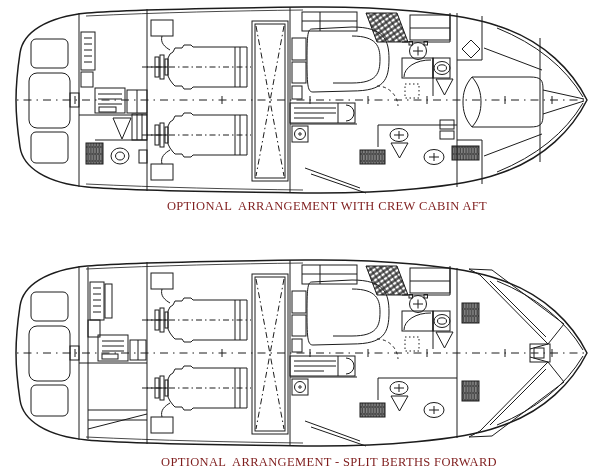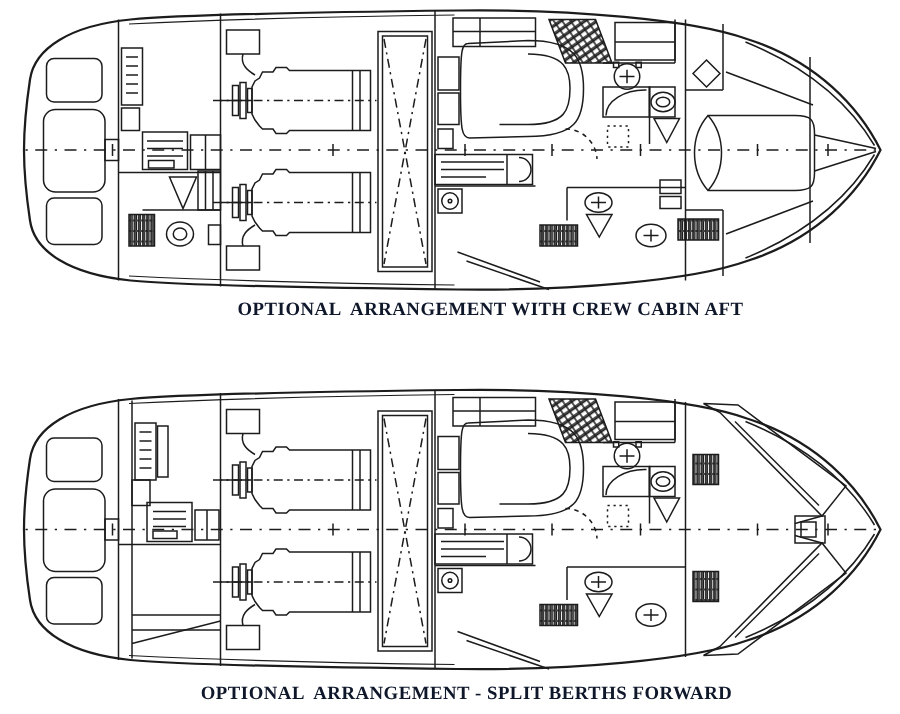--- a/index.html
+++ b/index.html
@@ -9,22 +9,22 @@
   #art{position:absolute;left:0;top:0;}
   #art *{stroke:#1c1c1c;fill:none;stroke-width:1;stroke-linejoin:miter;stroke-linecap:butt;}
   #art .thick{stroke-width:1.5;}
   #art .cl{stroke-dasharray:6 3 1.5 3;}
   #art .cl2{stroke-dasharray:1.5 5 8 5;}
   #art .dash{stroke-dasharray:3 3;}
   #art .dot{stroke-dasharray:1.5 2.5;}
   #art .comb{fill:url(#combP);}
   #art .diag{fill:url(#diagP);}
   #art .thin{stroke-width:.8;}
-  .caption{position:absolute;transform:translateX(-50%);color:#0f172a;
-           font-weight:bold;font-size:12.5px;letter-spacing:.35px;white-space:pre;}
+  .caption{position:absolute;transform:translateX(-50%);color:#7f1d1d;
+           font-weight:normal;font-size:12.5px;letter-spacing:.35px;white-space:pre;}
 </style>
 </head>
 <body>
 
 <div id="stage">
 
 <svg id="art" width="600" height="476" viewBox="0 0 600 476">
   <defs>
     <pattern id="combP" width="2.8" height="7" patternUnits="userSpaceOnUse">
       <rect width="2.8" height="7" fill="#ffffff" stroke="none"></rect>
@@ -216,15 +216,15 @@
       <line x1="490" y1="172" x2="546" y2="116"></line>
       <rect x="530" y="91" width="20" height="18"></rect>
       <rect x="534" y="95" width="10" height="10"></rect>
       <path d="M548,91 L530,96 M548,109 L530,104"></path>
     </g>
   </g>
 </svg>
 
 <div class="caption" style="left:327px;top:199px;">OPTIONAL  ARRANGEMENT WITH CREW CABIN AFT</div>
 
-<div class="caption" style="left:311px;top:455px;">OPTIONAL  ARRANGEMENT - SPLIT BERTHS FORWARD</div>
+<div class="caption" style="left:329px;top:455px;">OPTIONAL  ARRANGEMENT - SPLIT BERTHS FORWARD</div>
 
 </div>
 
 </body></html>

